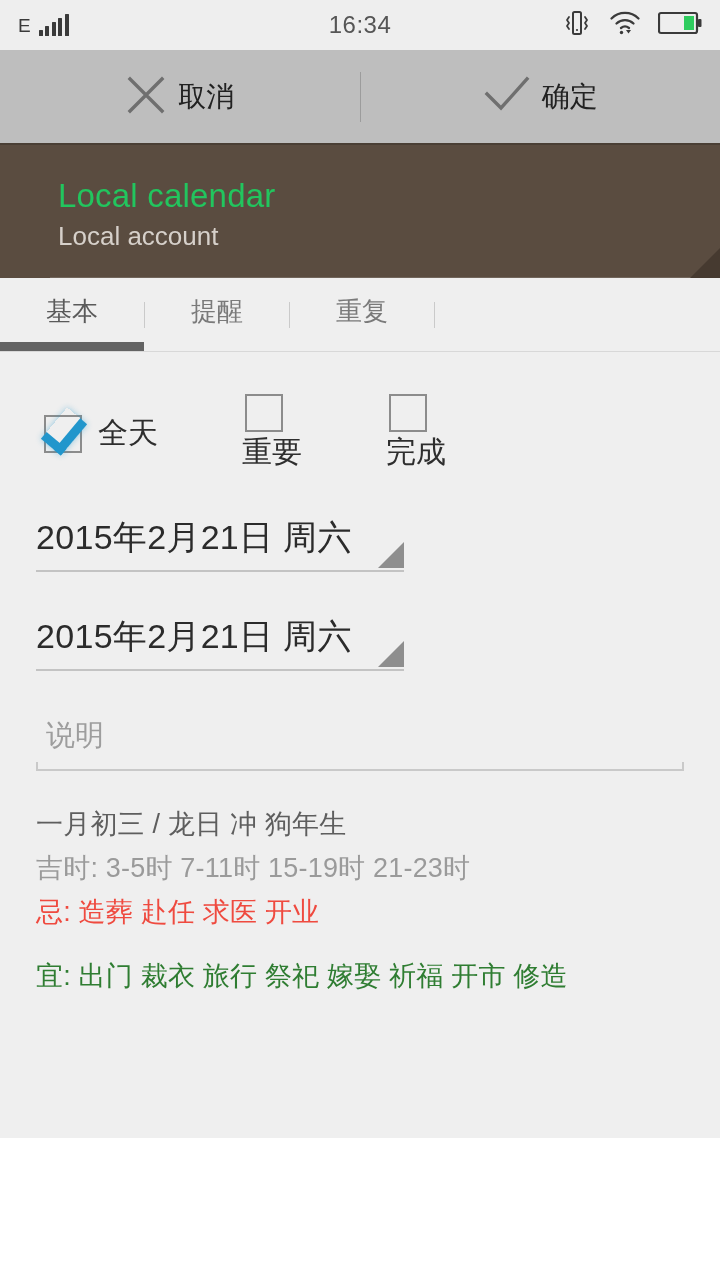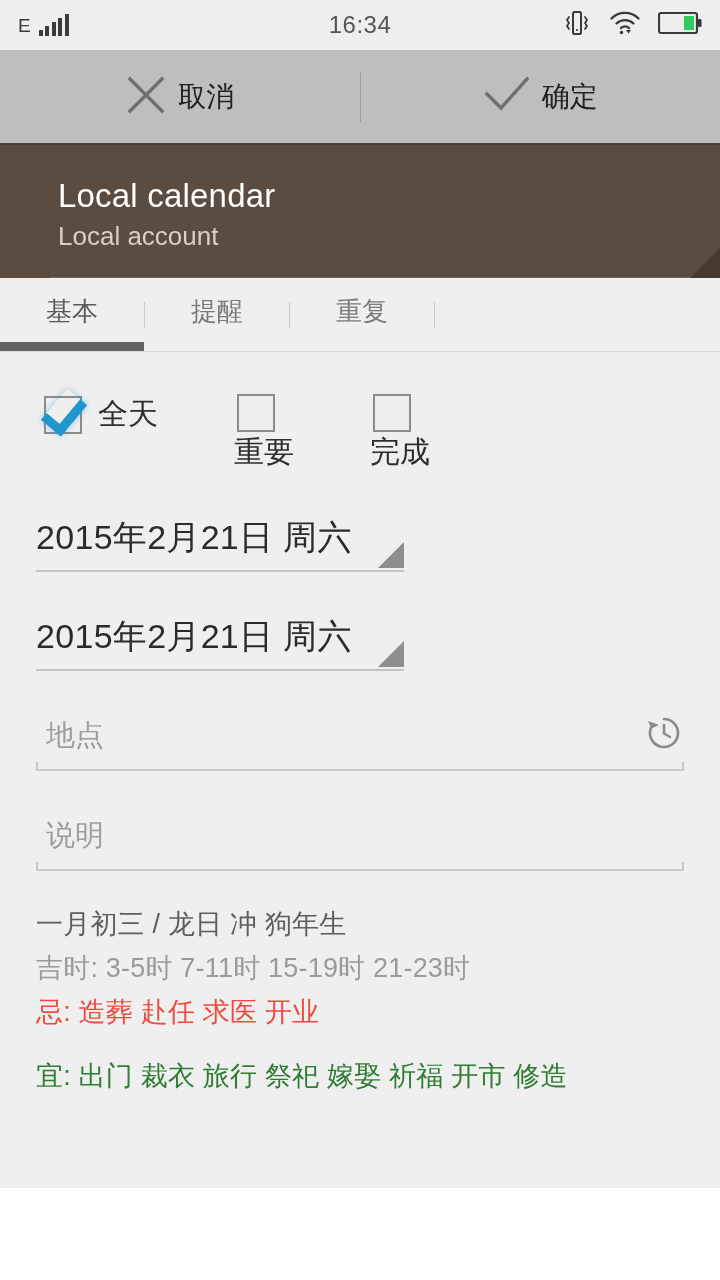--- a/index.html
+++ b/index.html
@@ -113,21 +113,21 @@
     flex: 0 0 133px;
     height: 133px;
     background: #5a4c40;
     position: relative;
     padding: 30px 0 0 58px;
     overflow: hidden;
     cursor: pointer;
   }
   .cal-title {
     font-size: 33px;
-    color: #ffffff;
+    color: #22c55e;
     font-weight: normal;
     line-height: 1.25;
     letter-spacing: 0.2px;
   }
   .cal-sub {
     font-size: 26px;
     color: #d6d0ca;
     margin-top: 4px;
     line-height: 1.25;
   }
@@ -257,23 +257,23 @@
     width: 3px; height: 10px;
     background: #1f9ed0;
     bottom: 0;
   }
   .underline-active::before { left: 0; }
   .underline-active::after { right: 0; }
 
   
   .row-checks {
     display: flex;
-    align-items: flex-start;
+    align-items: center;
     padding: 42px 0 0 44px;
-    gap: 0;
+    gap: 8px;
   }
   .chk-item {
     display: flex;
     align-items: center;
     cursor: pointer;
   }
   .chk-item + .chk-item { margin-left: 60px; flex-direction: column; }
   .chk-box {
     width: 38px; height: 38px;
     border: 2px solid #8c8c8c;
@@ -487,31 +487,20 @@
     <div class="row-date">
       <div class="date-text">2015年2月21日 周六</div>
       <span class="date-corner"></span>
     </div>
 
     <div class="row-date">
       <div class="date-text">2015年2月21日 周六</div>
       <span class="date-corner"></span>
     </div>
 
-    <div class="row-input">
-      <div class="ph2">地点</div>
-      <span class="history-icon">
-        <svg width="40" height="40" viewBox="0 0 40 40">
-          <path d="M20 6 A14 14 0 1 1 7.2 14.3" fill="none" stroke="#8a8a8a" stroke-width="2.6" stroke-linecap="round"></path>
-          <path d="M4 8 L7.5 15.5 L15 12" fill="#8a8a8a"></path>
-          <path d="M20 12 L20 20.5 L26 24" fill="none" stroke="#8a8a8a" stroke-width="2.6" stroke-linecap="round" stroke-linejoin="round"></path>
-        </svg>
-      </span>
-      <span class="underline-idle"></span>
-    </div>
 
     <div class="row-input">
       <div class="ph2">说明</div>
       <span class="underline-idle"></span>
     </div>
 
     <div class="lunar">
       <div class="lunar-line">一月初三 / 龙日 冲 狗年生</div>
       <div class="lunar-line hours">吉时: 3-5时 7-11时 15-19时 21-23时</div>
       <div class="lunar-line bad" style="color: rgb(239, 74, 63);">

